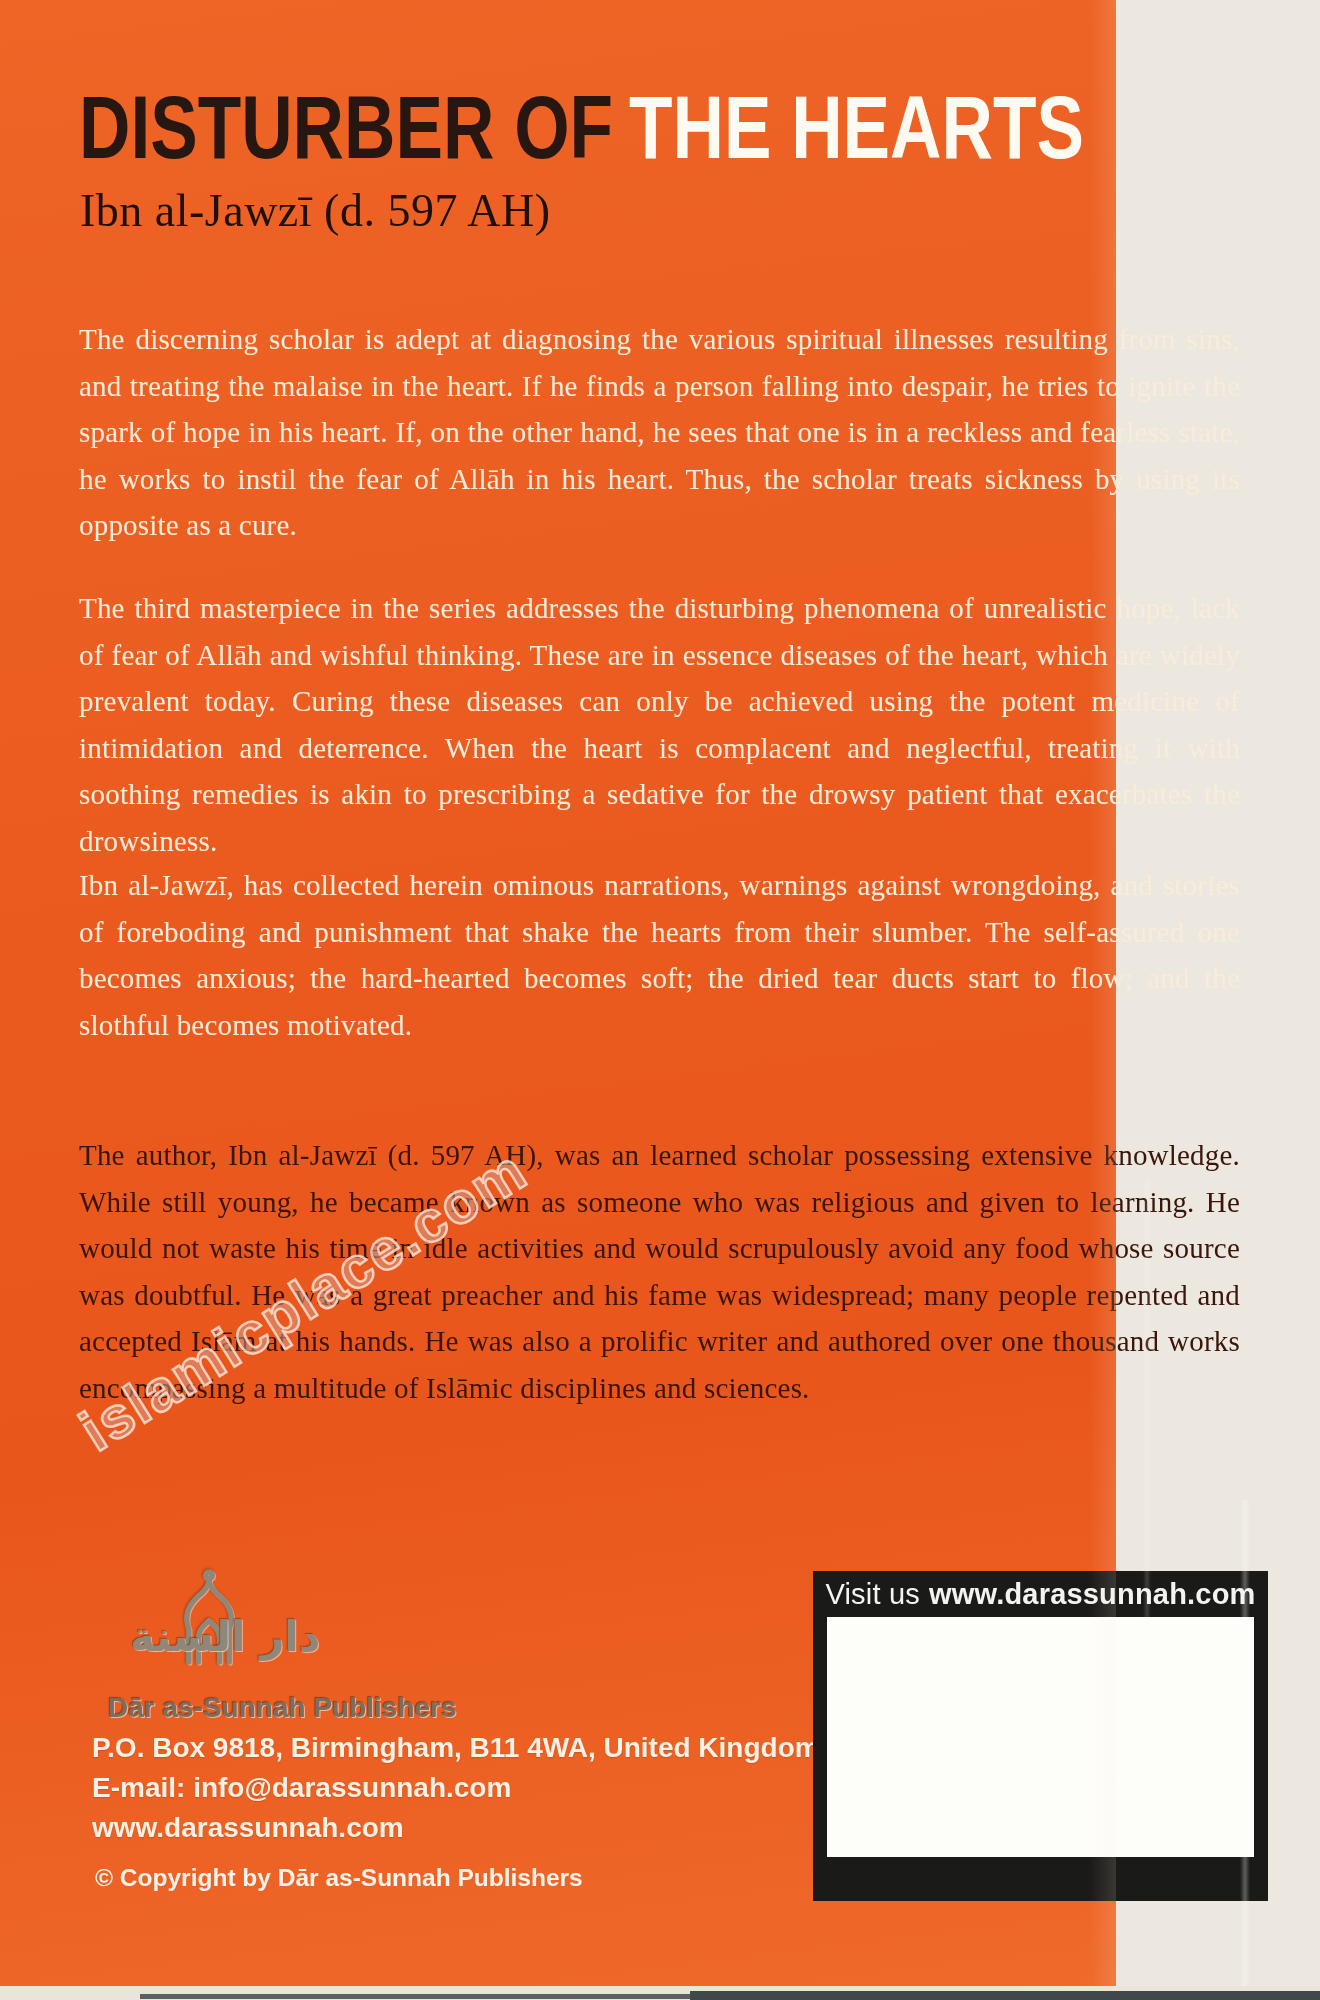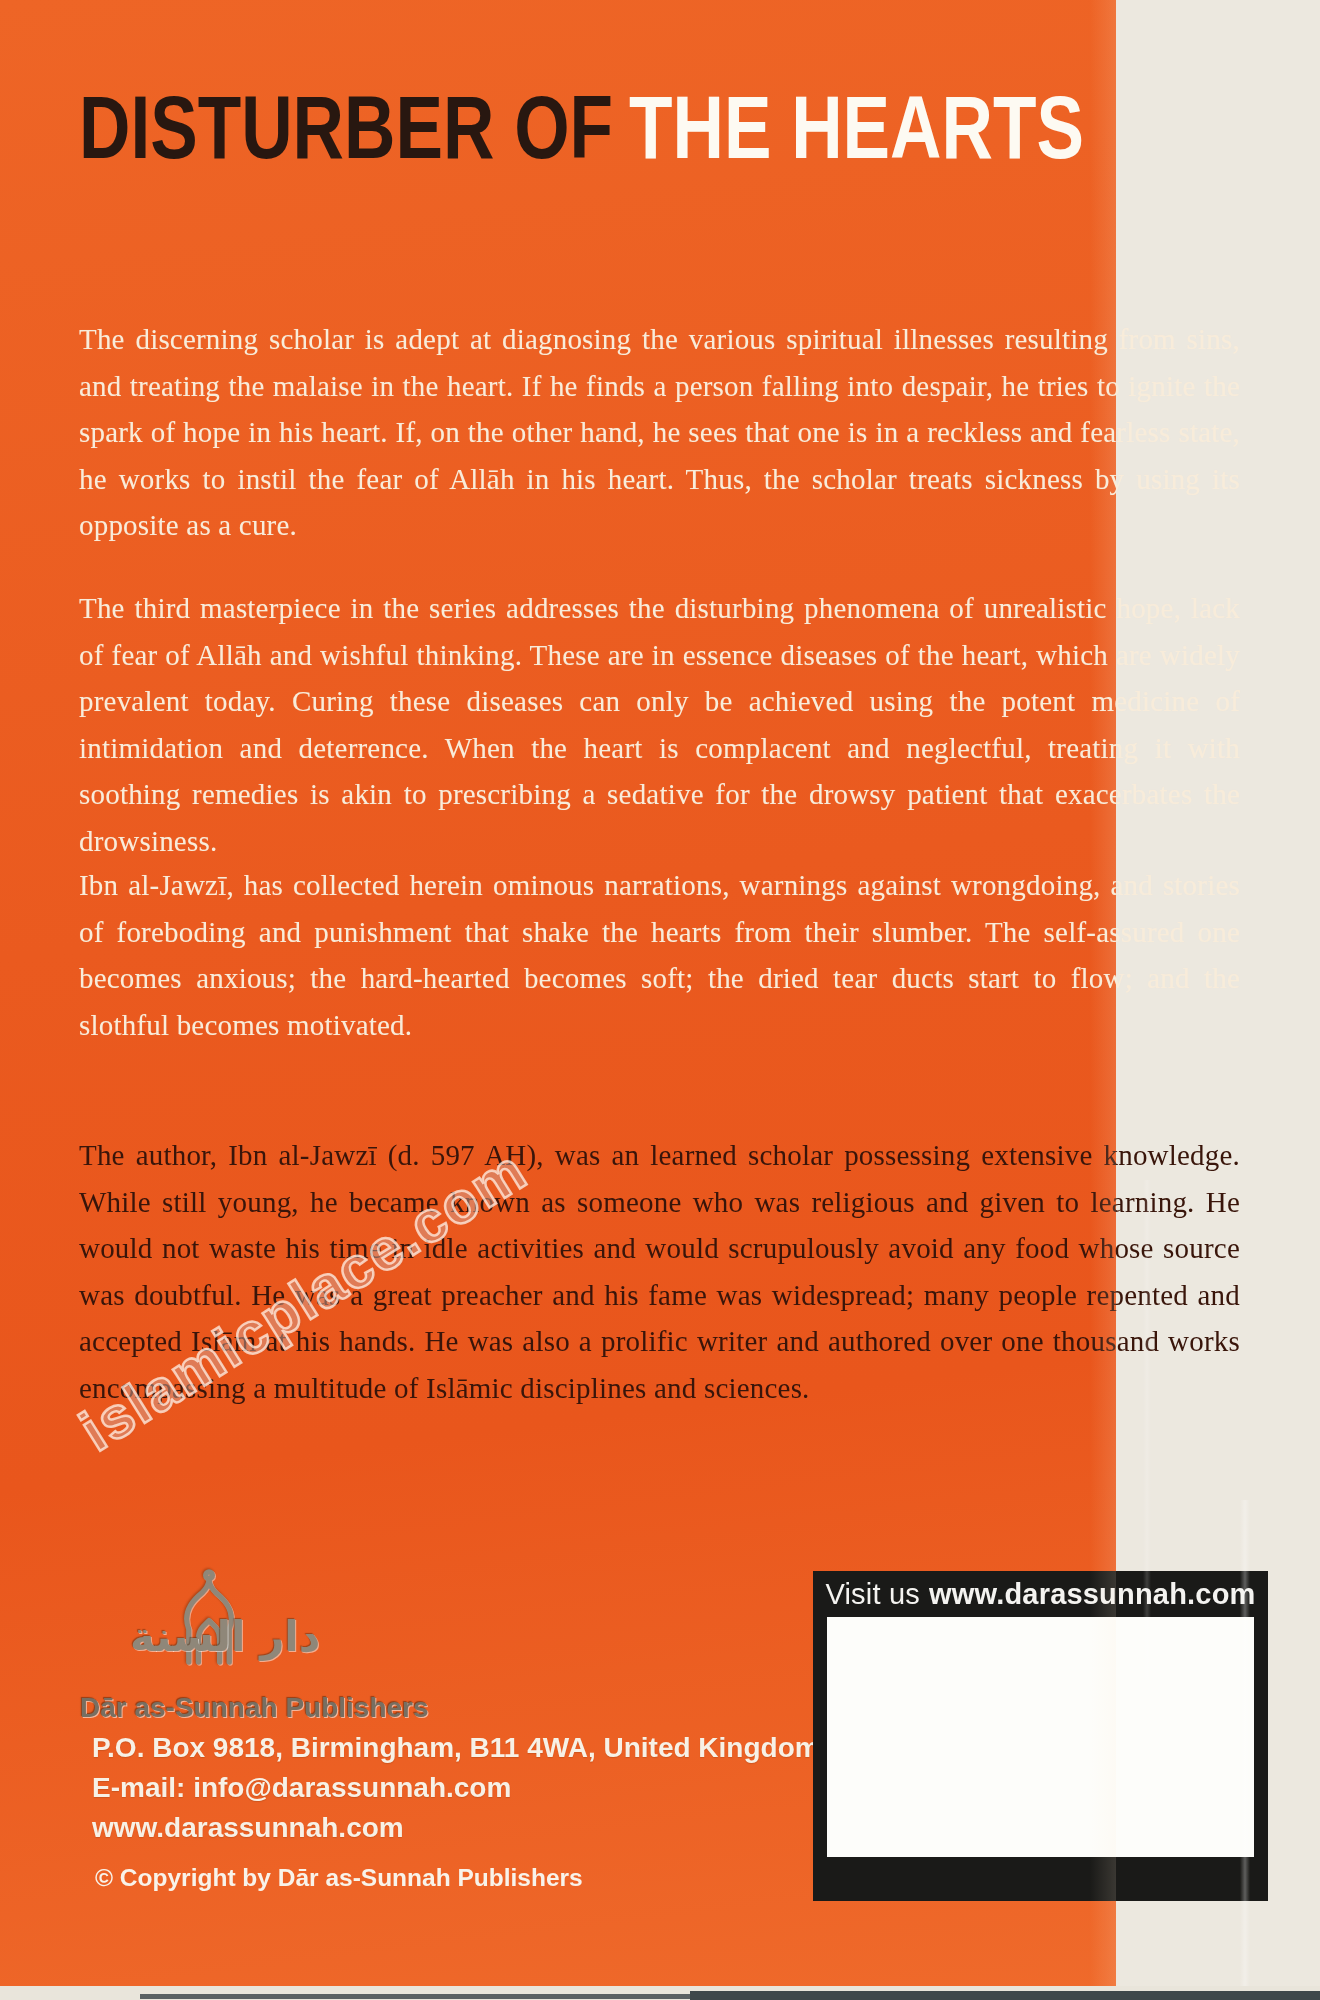--- a/index.html
+++ b/index.html
@@ -36,21 +36,21 @@
   .para.dark { color:#39150a; }
   .p1 { top:316px; } .p2 { top:585px; } .p3 { top:862px; } .p4 { top:1132px; }
 
   
   .logo-dome { position:absolute; left:156px; top:1566px; width:106px; height:114px;
     filter:drop-shadow(1px 1px 0 rgba(255,255,255,.45)) drop-shadow(-1px -1px 1px rgba(70,35,10,.40)); }
   .logo-arabic { position:absolute; left:92px; top:1612px; width:260px;
     font-family:"DejaVu Sans", sans-serif; font-size:42px; font-weight:bold; color:#8f8779;
     text-shadow:1px 1px 0 rgba(255,255,255,.5), -1px -1px 1px rgba(70,35,10,.45);margin-left:38px; }
 
-  .pub-name { position:absolute; left:80px; top:1692px;
+  .pub-name { position:absolute; left:108px; top:1692px;
     font-size:28px; font-weight:bold; color:#776f62;
     text-shadow:1px 1px 0 rgba(255,255,255,.55), -1px -1px 1px rgba(60,30,10,.5); }
   .pub-line { position:absolute; left:92px; font-size:28px; font-weight:bold; color:#f7f1e6;
     text-shadow:0 1px 1px rgba(120,50,10,.25); }
   .pub-address { top:1732px; } .pub-email { top:1772px;text-align:right; } .pub-site { top:1812px; }
   .pub-copyright { position:absolute; left:95px; top:1864px; font-size:24.5px; font-weight:bold; color:#f8f3ea; }
 
   .barcode-block { position:absolute; left:813px; top:1571px; width:455px; height:330px; background:#1a1a18;padding-left:32px; }
   .visit-bar { position:absolute; left:0; top:0; width:100%; height:46px;
     display:flex; align-items:center; justify-content:center;
@@ -65,20 +65,21 @@
     -webkit-text-stroke:2.5px rgba(255,240,230,.75);
     text-shadow:1px 1px 2px rgba(180,90,60,.35); }
 </style>
 </head>
 <body>
 
 <div class="cover">
 
   <h1 class="title"><span class="t-dark">DISTURBER OF</span><span class="t-light">THE HEARTS</span></h1>
 
+  <div class="author">Ibn al-Jawzī (d. 597 AH)</div>
 
   <p class="para light p1">The discerning scholar is adept at diagnosing the various spiritual illnesses resulting from sins, and treating the malaise in the heart. If he finds a person falling into despair, he tries to ignite the spark of hope in his heart. If, on the other hand, he sees that one is in a reckless and fearless state, he works to instil the fear of Allāh in his heart. Thus, the scholar treats sickness by using its opposite as a cure.</p>
   <p class="para light p2">The third masterpiece in the series addresses the disturbing phenomena of unrealistic hope, lack of fear of Allāh and wishful thinking. These are in essence diseases of the heart, which are widely prevalent today. Curing these diseases can only be achieved using the potent medicine of intimidation and deterrence. When the heart is complacent and neglectful, treating it with soothing remedies is akin to prescribing a sedative for the drowsy patient that exacerbates the drowsiness.</p>
   <p class="para light p3">Ibn al-Jawzī, has collected herein ominous narrations, warnings against wrongdoing, and stories of foreboding and punishment that shake the hearts from their slumber. The self-assured one becomes anxious; the hard-hearted becomes soft; the dried tear ducts start to flow; and the slothful becomes motivated.</p>
   <p class="para dark p4">The author, Ibn al-Jawzī (d. 597 AH), was an learned scholar possessing extensive knowledge. While still young, he became known as someone who was religious and given to learning. He would not waste his time in idle activities and would scrupulously avoid any food whose source was doubtful. He was a great preacher and his fame was widespread; many people repented and accepted Islām at his hands. He was also a prolific writer and authored over one thousand works encompassing a multitude of Islāmic disciplines and sciences.</p>
 
   <svg class="logo-dome" viewBox="0 0 110 115" fill="none" stroke="#8f8779" stroke-width="5.5" stroke-linecap="round" stroke-linejoin="round">
     <circle cx="55" cy="8" r="3.5"></circle>
     <path d="M55 12 L55 17"></path>
     <path d="M34 98 L34 64 C27 46 38 34 48 26 C52 22 54 19 55 14 C56 19 58 22 62 26 C72 34 83 46 76 64 L76 98"></path>

